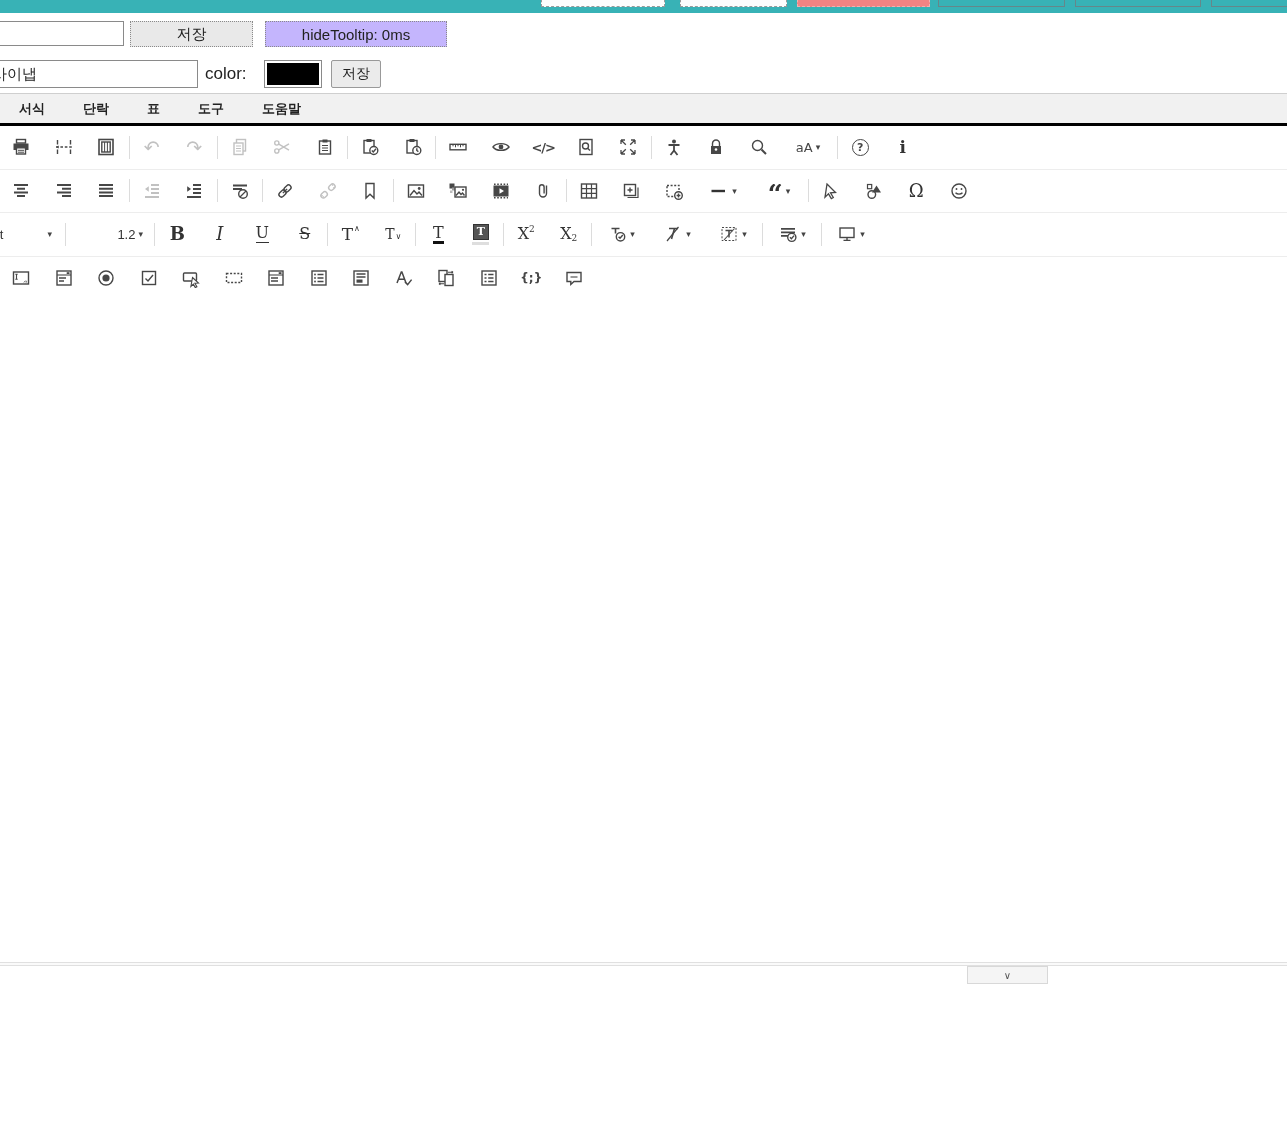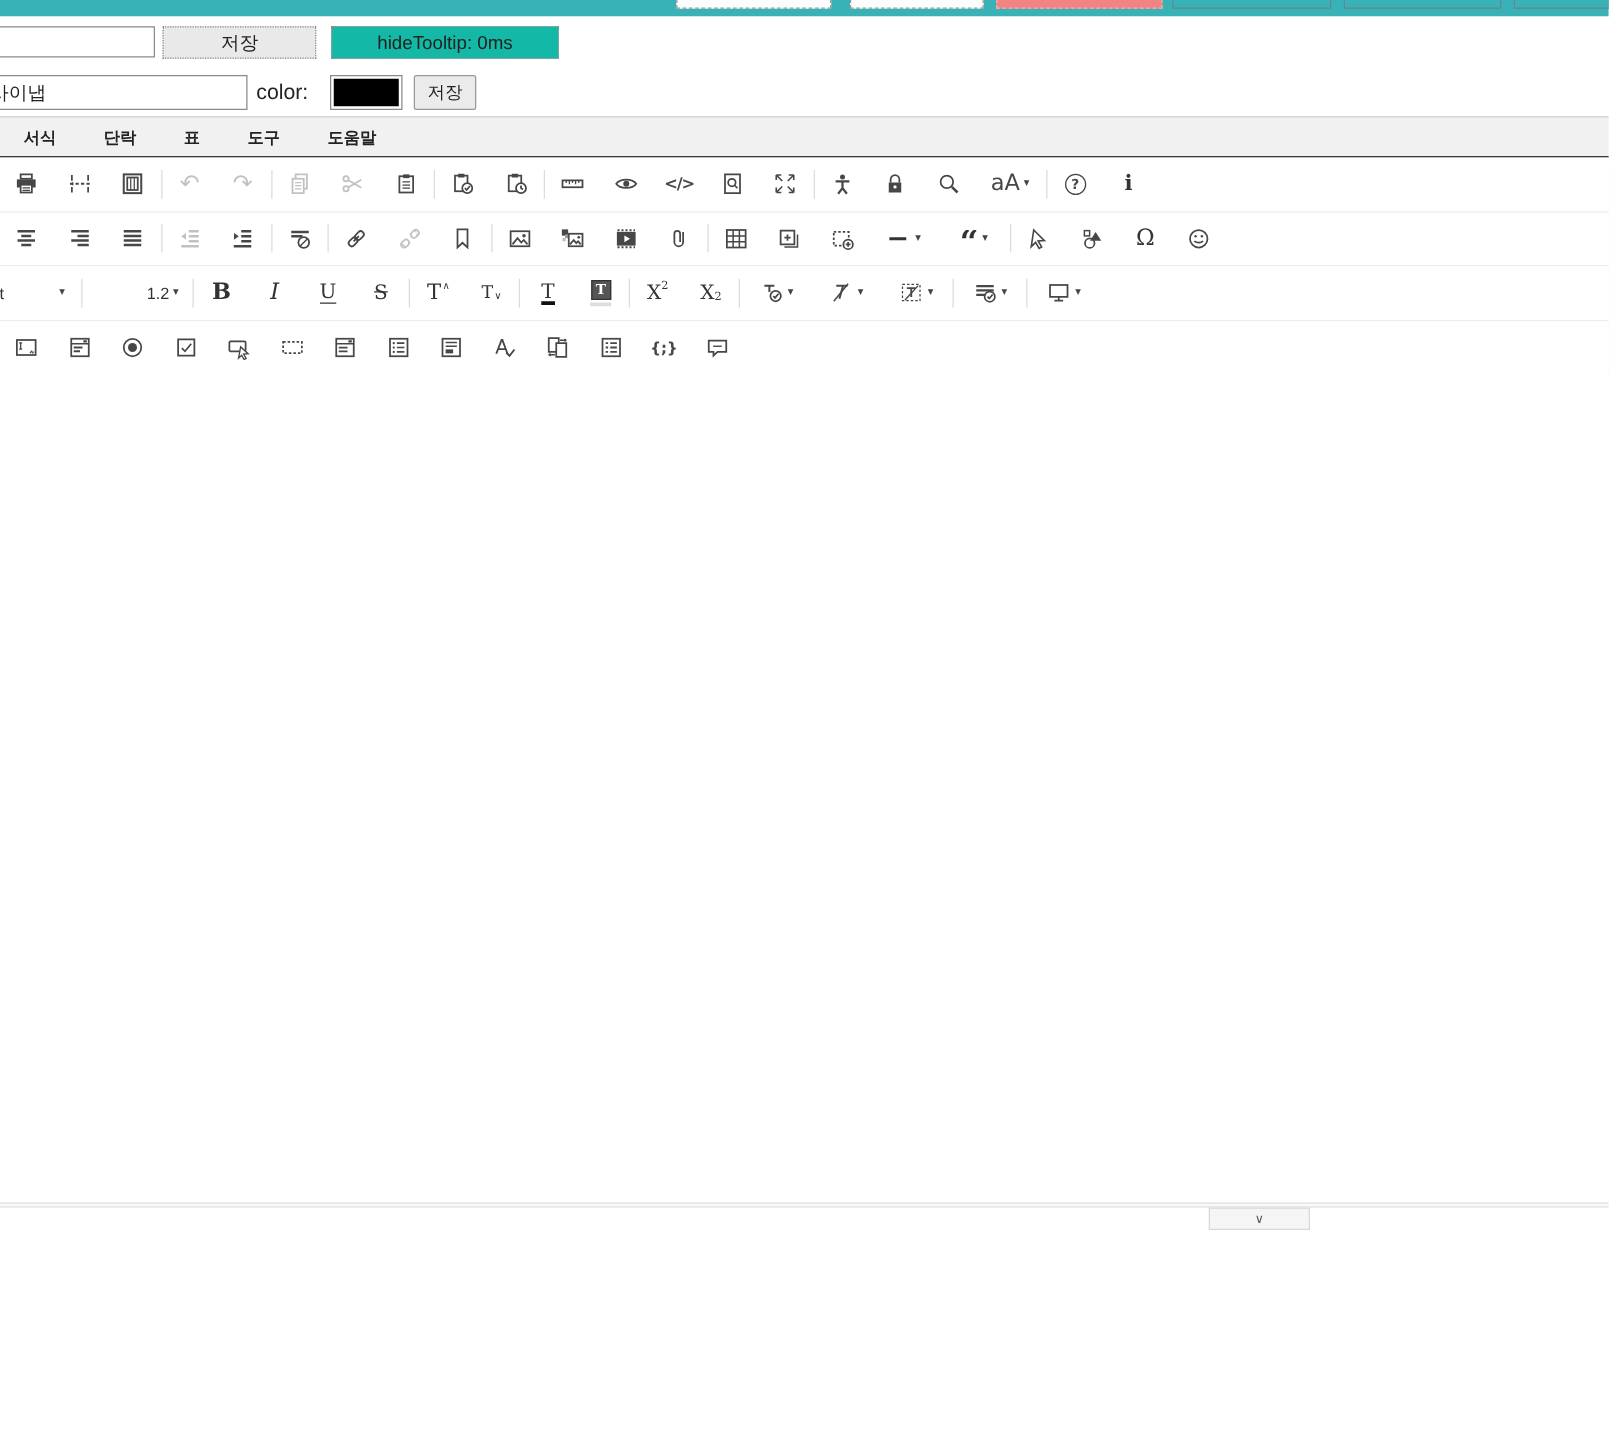--- a/index.html
+++ b/index.html
@@ -16,32 +16,32 @@
   
   .panel{position:absolute;left:0;top:13px;width:1287px;height:92px;background:#fff}
   .txt-input{position:absolute;box-sizing:border-box;border:1px solid #8a8a8a;background:#fff;
              font-size:15px;padding:2px 5px;font-family:"Liberation Sans",sans-serif;color:#222}
   #inp1{left:-10px;top:8px;width:134px;height:25px}
   #inp2{left:-14px;top:47px;width:212px;height:28px}
   .btn{box-sizing:border-box;display:flex;align-items:center;justify-content:center;cursor:pointer;
        font-family:"Liberation Sans",sans-serif}
   #save1{position:absolute;left:130px;top:8px;width:123px;height:26px;background:#e9e9e9;
          border:1px dotted #8a8a8a;font-size:15px}
-  #tooltipBtn{position:absolute;left:265px;top:8px;width:182px;height:26px;background:#14b8a6;
+  #tooltipBtn{position:absolute;left:265px;top:8px;width:182px;height:26px;background:#c4b5fd;
          border:1px dotted #8a8a8a;font-size:15px}
   #colorLbl{position:absolute;left:205px;top:47px;height:28px;line-height:28px;font-size:17px}
   #swatch{position:absolute;left:264px;top:47px;width:58px;height:28px;background:#fff;
           border:1px solid #8a8a8a;padding:2px;box-sizing:border-box;cursor:pointer}
   #swatchFill{width:100%;height:100%}
   #save2{position:absolute;left:331px;top:47px;width:50px;height:28px;background:#ebebeb;
          border:1px solid #999;border-radius:2px;font-size:14px}
 
   
   .menubar{position:absolute;left:0;top:93px;width:1287px;height:33px;background:#f1f1f1;
-           border-top:1px solid #cfcfcf;border-bottom:1px solid #000000;box-sizing:border-box;
+           border-top:1px solid #cfcfcf;border-bottom:3px solid #000000;box-sizing:border-box;
            display:flex;align-items:center}
   .mitem{padding:0 19px;font-size:13px;font-weight:bold;color:#222;cursor:pointer;height:100%;
          display:flex;align-items:center}
 
   
   .toolbar{position:absolute;left:0;top:126px;width:1287px;background:#fff;
            border-bottom:1px solid #c8c8c8;box-shadow:0 2px 3px rgba(0,0,0,.05)}
   .trow{display:flex;align-items:center;height:42.5px;border-bottom:1px solid #ededed;padding-left:0}
   .trow:last-child{border-bottom:none}
   .tbtn{width:42.5px;height:36px;display:flex;align-items:center;justify-content:center;cursor:pointer;flex:none}
@@ -267,21 +267,21 @@
       <div class="tbtn">
         <span class="icn">
           <svg viewBox="0 0 20 20" width="20" height="20" fill="none" stroke="#474747" stroke-width="1.4">
             <circle cx="8.5" cy="8.5" r="5"></circle>
             <path d="M12.5 12.5 17 17" stroke-width="2"></path>
           </svg>
         </span>
       </div>
       <div class="tbtn wide">
         <span class="icn">
-          <span class="gly" style="font-size:18px">aA</span>
+          <span class="gly" style="font-size:13px">aA</span>
         </span>
         <span class="caret">▾</span>
       </div>
       <div class="sep"></div>
       <div class="tbtn">
         <span class="icn">
           <span class="helpc">?</span>
         </span>
       </div>
       <div class="tbtn">

